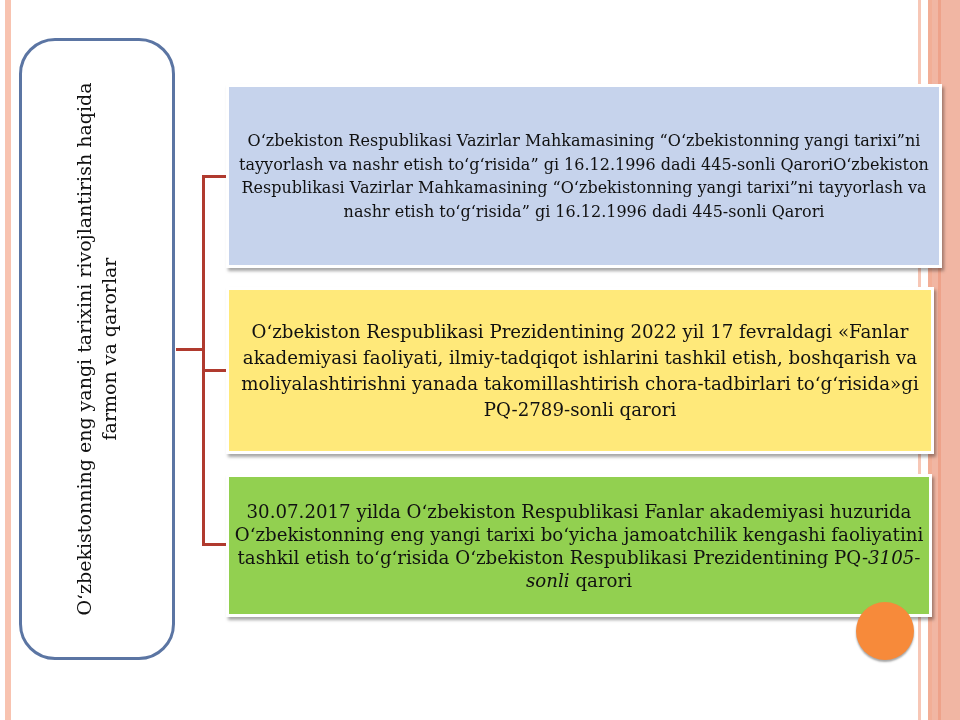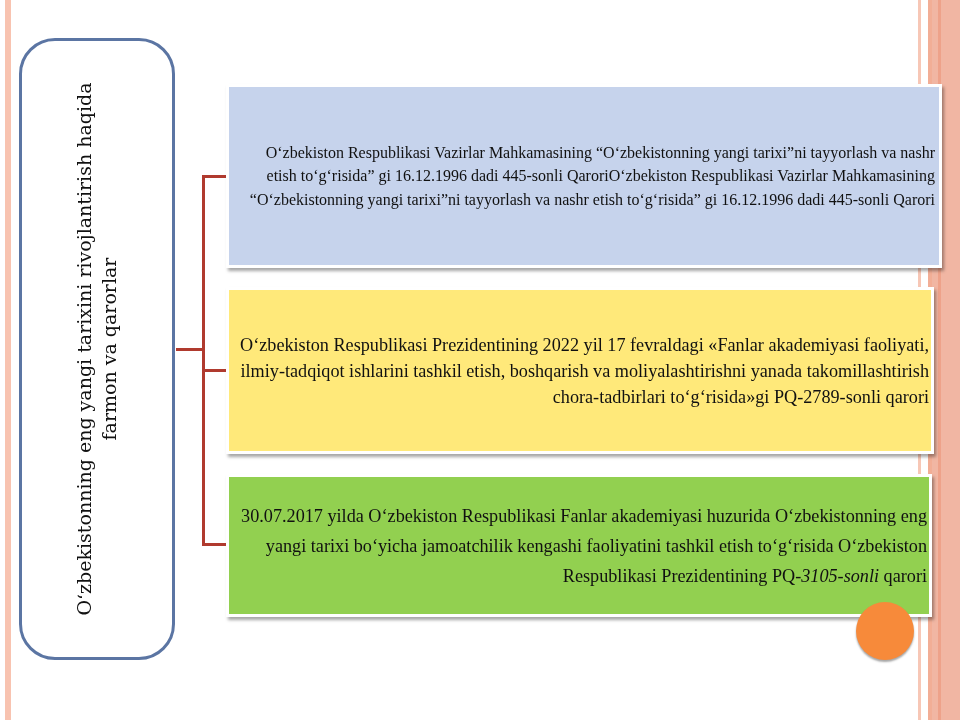--- a/index.html
+++ b/index.html
@@ -36,25 +36,25 @@
   .c-vert { left: 202px; top: 175px; width: 3px; height: 371px; }
   .c-1 { left: 202px; top: 175px; width: 26px; height: 3px; }
   .c-2 { left: 202px; top: 369px; width: 26px; height: 3px; }
   .c-3 { left: 202px; top: 543px; width: 26px; height: 3px; }
 
   
   .card {
     position: absolute; box-sizing: border-box;
     border: 3px solid #ffffff;
     box-shadow: 2px 3px 3px rgba(0,0,0,0.35);
-    text-align: right; display: flex; align-items: center; justify-content: center; font-family: Liberation Serif, serif;
+    text-align: center; display: flex; align-items: center; justify-content: center;
   }
   .card-1 { left: 226px; top: 84px; width: 716px; height: 184px; background: #c6d3ec; font-size: 16px; line-height: 23.5px; padding: 0 4px; }
   .card-2 { left: 226px; top: 287px; width: 708px; height: 167px; background: #ffe97a; font-size: 18.2px; line-height: 26px; padding: 0 2px; }
-  .card-3 { left: 226px; top: 474px; width: 706px; height: 143px; background: #92d050; font-size: 18.2px; line-height: 30px; padding: 0 2px; }
+  .card-3 { left: 226px; top: 474px; width: 706px; height: 143px; background: #92d050; font-size: 18.2px; line-height: 23px; padding: 0 2px; }
   .card-text { margin: 0; }
   .ital { font-style: italic; }
 
   
   .orange-dot {
     position: absolute; left: 856px; top: 602px; width: 58px; height: 58px;
     border-radius: 50%; background: #f78a3a;
     box-shadow: 0 2px 2px rgba(0,0,0,0.35);
   }
 </style>

